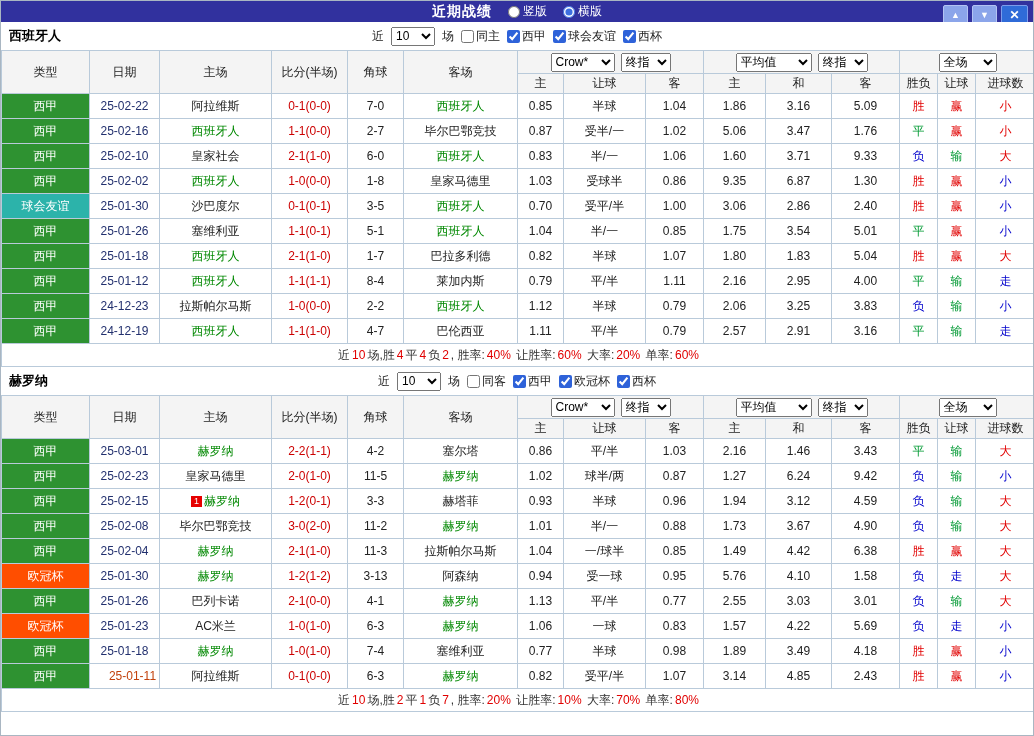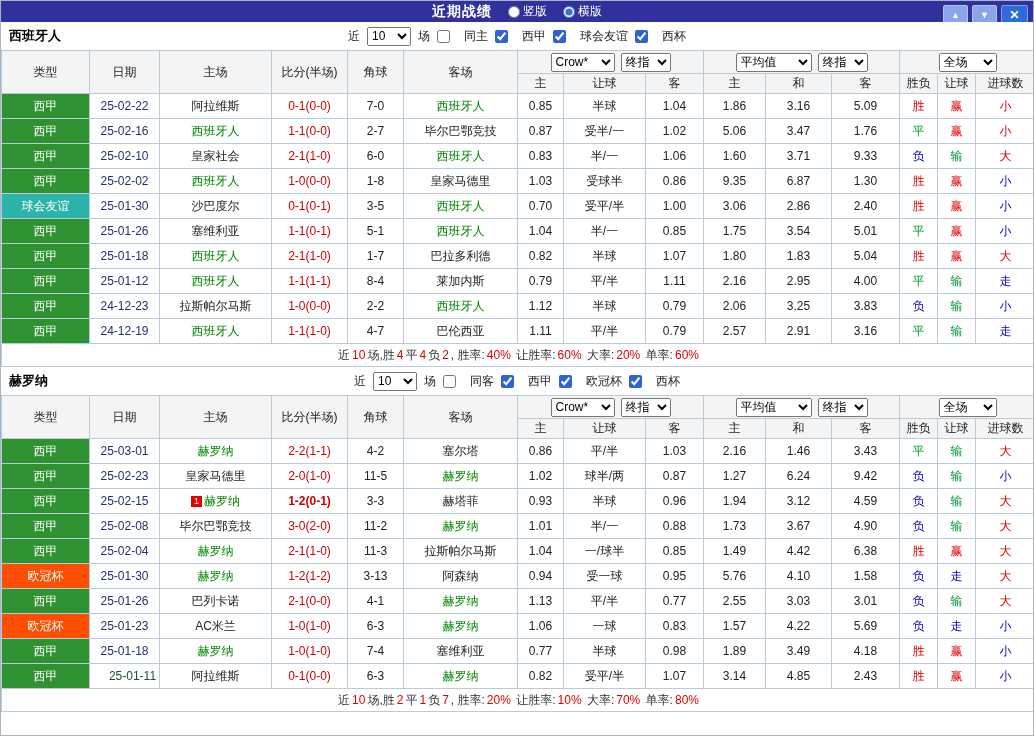--- a/index.html
+++ b/index.html
@@ -11,21 +11,21 @@
   .title{font-weight:bold;font-size:14px;letter-spacing:1px}
   .radio-label{display:inline-flex;align-items:center;gap:3px;font-size:12px;cursor:pointer}
   .radio-label input{width:12px;height:12px;accent-color:#3d6fe0}
   .topbar-buttons{position:absolute;right:5px;top:4px;display:flex;gap:4px}
   .nav-btn{width:25px;height:20px;background:#8ba5ea;border:1px solid #b3c3f3;border-radius:2px;color:#fff;font-size:9px;line-height:1;cursor:pointer}
   .close-btn{width:27px;height:20px;background:#2f6bd8;border:1px solid #7c9ceb;border-radius:2px;color:#fff;font-size:12px;font-weight:bold;line-height:1;cursor:pointer}
   
   .filter-row{height:28px;display:flex;align-items:center;position:relative;background:#fff}
   .team-name{position:absolute;left:8px;font-size:13px;font-weight:bold;color:#000}
   .filter-center{flex:1;display:flex;justify-content:center;align-items:center;gap:7px;font-size:12px;color:#222}
-  .chk{display:inline-flex;align-items:center;gap:14px;cursor:pointer}
+  .chk{display:inline-flex;align-items:center;gap:2px;cursor:pointer}
   .chk input{width:13px;height:13px;accent-color:#2e62d9}
   .sel{height:19px;font-size:12px;font-family:inherit}
   
   table.stats{border-collapse:collapse;width:1034px;table-layout:fixed;font-size:12px}
   .stats th,.stats td{border:1px solid #b9cada;text-align:center;overflow:hidden;white-space:nowrap;padding:0}
   .stats thead th{background:#f4f4f4;font-weight:normal;color:#222}
   .stats thead tr.hr1 th{height:23px}
   .stats thead tr.hr2 th{height:20px}
   .stats tbody td{height:25px;background:#fff;color:#222}
   .sel-th .sel{margin:0 3px}
@@ -401,21 +401,21 @@
               <td>6.24</td>
               <td>9.42</td>
               <td style="color: rgb(0, 0, 204);">负</td>
               <td style="color: rgb(0, 153, 51);">输</td>
               <td style="color: rgb(0, 0, 204);">小</td>
             </tr>
             <tr>
               <td style="background: rgb(46, 146, 49); color: rgb(255, 255, 255);">西甲</td>
               <td style="color: rgb(34, 48, 110);">25-02-15</td>
               <td><span class="badge">1</span><span style="color: rgb(0, 136, 0);">赫罗纳</span></td>
-              <td style="color: rgb(204, 0, 0); font-weight: bold;">1-2(0-1)</td>
+              <td style="color: rgb(204, 0, 0);">1-2(0-1)</td>
               <td>3-3</td>
               <td><span>赫塔菲</span></td>
               <td>0.93</td>
               <td>半球</td>
               <td>0.96</td>
               <td>1.94</td>
               <td>3.12</td>
               <td>4.59</td>
               <td style="color: rgb(0, 0, 204);">负</td>
               <td style="color: rgb(0, 153, 51);">输</td>
@@ -518,21 +518,21 @@
               <td>0.98</td>
               <td>1.89</td>
               <td>3.49</td>
               <td>4.18</td>
               <td style="color: rgb(225, 0, 0);">胜</td>
               <td style="color: rgb(225, 0, 0);">赢</td>
               <td style="color: rgb(0, 0, 204);">小</td>
             </tr>
             <tr>
               <td style="background: rgb(46, 146, 49); color: rgb(255, 255, 255);">西甲</td>
-              <td style="color: #14532d; padding-left: 16px;">25-01-11</td>
+              <td style="color: #c2410c; padding-left: 16px;">25-01-11</td>
               <td><span>阿拉维斯</span></td>
               <td style="color: rgb(204, 0, 0);">0-1(0-0)</td>
               <td>6-3</td>
               <td><span style="color: rgb(0, 136, 0);">赫罗纳</span></td>
               <td>0.82</td>
               <td>受平/半</td>
               <td>1.07</td>
               <td>3.14</td>
               <td>4.85</td>
               <td>2.43</td>

